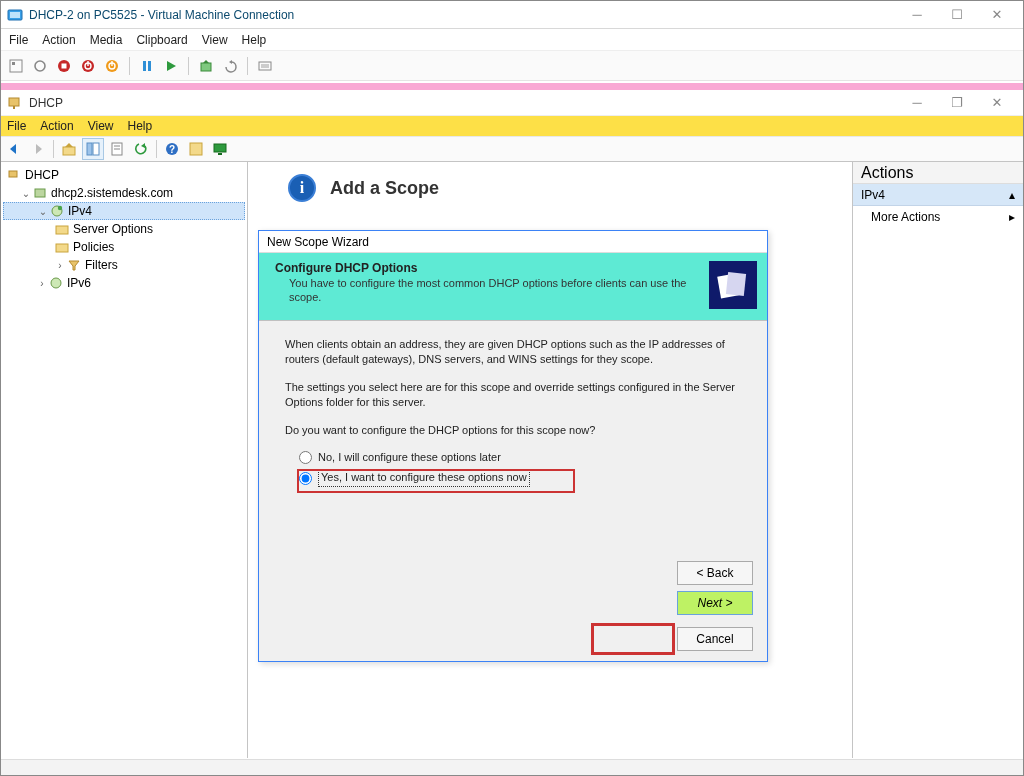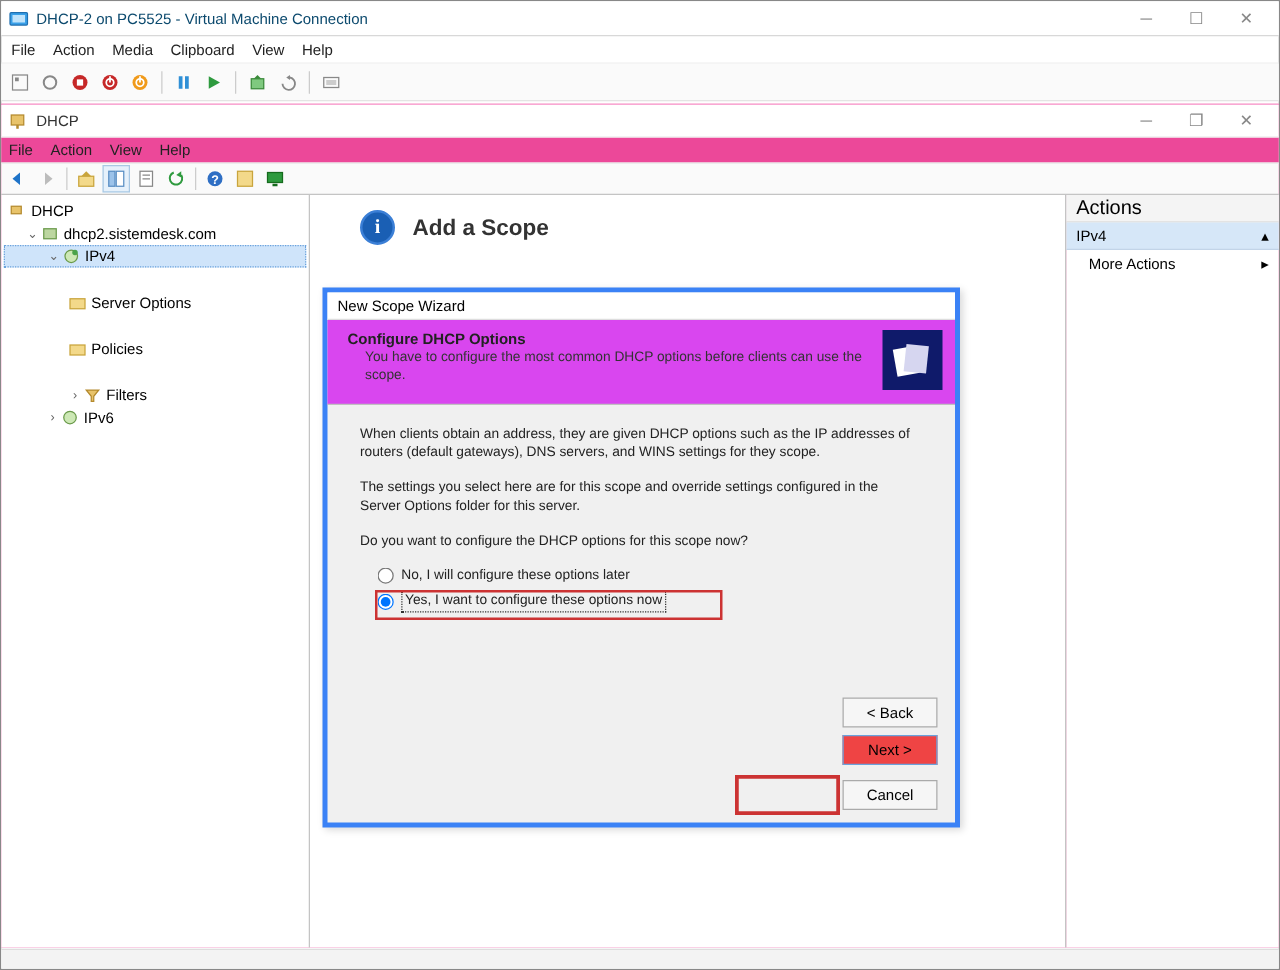--- a/index.html
+++ b/index.html
@@ -13,67 +13,67 @@
   .win-controls { display:flex; }
   .win-btn { width:40px; height:26px; display:flex; align-items:center; justify-content:center; color:#888; font-size:13px; }
 
   .vm-menu { height:22px; display:flex; align-items:center; gap:14px; padding:0 8px; font-size:12px; color:#222; border-bottom:1px solid #eee; }
 
   .vm-toolbar { height:30px; display:flex; align-items:center; gap:6px; padding:0 6px; background:#fafafa; border-bottom:1px solid #e4e4e4; }
   .tb-btn { width:18px; height:18px; display:flex; align-items:center; justify-content:center; border-radius:2px; }
   .tb-sep { width:1px; height:18px; background:#ccc; margin:0 2px; }
 
   
-  .inner-window { position:absolute; left:0; top:82px; right:0; bottom:17px; background:#ec4899; border-top:1px solid #f9a8d4; }
+  .inner-window { position:absolute; left:0; top:82px; right:0; bottom:17px; background:#fde047; border-top:7px solid #f9a8d4; }
   .inner-titlebar { height:26px; display:flex; align-items:center; padding:0 6px; background:#fff; border-bottom:1px solid #eee; }
   .inner-titlebar .inner-icon { width:16px; height:16px; margin-right:6px; }
   .inner-title { font-size:12px; color:#333; flex:1; }
   .inner-menu { height:20px; display:flex; align-items:center; gap:14px; padding:0 6px; font-size:12px; color:#222; }
   .mmc-toolbar { height:26px; display:flex; align-items:center; gap:2px; padding:0 2px; border-top:1px solid #e8e8e8; border-bottom:1px solid #c4c4c4; background:#fafafa; }
   .mmc-btn { width:22px; height:22px; display:flex; align-items:center; justify-content:center; border:1px solid transparent; }
   .mmc-btn.active { border:1px solid #a8c8e4; background:#e6f1fb; }
 
   
   .console-body { position:absolute; top:72px; left:0; right:0; bottom:0; display:flex; }
   .tree-pane { width:247px; border-right:1px solid #c4c4c4; background:#fff; overflow:auto; padding:4px 2px; font-size:12px; }
   .tree-row { display:flex; align-items:center; height:18px; padding-left:4px; gap:2px; }
   .tree-row.selected { background:#cfe4fa; border:1px dotted #6aa2dc; }
   .expander { width:10px; text-align:center; color:#666; font-size:10px; }
   .node-icon { width:14px; height:14px; display:inline-block; margin-right:2px; }
   .indent1 { padding-left:18px; }
   .indent2 { padding-left:34px; }
-  .indent3 { padding-left:52px;margin-top:19px; }
+  .indent3 { padding-left:52px; }
 
   .center-pane { flex:1; border-right:1px solid #c4c4c4; position:relative; background:#fff; }
   .add-scope-bar { position:absolute; top:12px; left:40px; right:40px; display:flex; align-items:center; gap:14px; }
   .info-circle { width:28px; height:28px; border-radius:50%; background:#1a5fb4; display:flex; align-items:center; justify-content:center; color:#fff; font-weight:bold; font-family:Georgia,serif; font-size:16px; border:2px solid #3b7fd6; }
   .add-scope-title { font-size:18px; font-weight:bold; color:#333; }
 
   .actions-pane { width:170px; background:#fff; }
   .actions-header { height:22px; background:#f4f4f4; border-bottom:1px solid #ddd; font-size:16px; font-weight:normal; display:flex; align-items:center; padding:0 8px; }
   .actions-sel { height:22px; background:#d6e7f8; border-bottom:1px solid #c2d4e8; font-size:12px; display:flex; align-items:center; justify-content:space-between; padding:0 8px; }
   .actions-item { height:22px; font-size:12px; display:flex; align-items:center; justify-content:space-between; padding:0 8px 0 18px; }
 
   
-  .wizard { position:absolute; left:257px; top:229px; width:510px; height:432px; background:#f0f0f0; border:4px solid #3b82f6; box-shadow:2px 2px 6px rgba(0,0,0,0.15); }
+  .wizard { position:absolute; left:257px; top:229px; width:510px; height:432px; background:#f0f0f0; border:1px solid #3b82f6; box-shadow:2px 2px 6px rgba(0,0,0,0.15); }
   .wiz-title { height:22px; background:#fff; border-bottom:1px solid #ddd; font-size:12px; display:flex; align-items:center; padding:0 8px; }
-  .wiz-header { height:68px; background:#d946ef; border-bottom:1px solid #c0c0c0; position:relative; padding:8px 48px 8px 16px; }
+  .wiz-header { height:68px; background:#5eead4; border-bottom:1px solid #c0c0c0; position:relative; padding:8px 48px 8px 16px; }
   .wiz-h-title { font-size:12px; font-weight:bold; color:#222; }
   .wiz-h-sub { font-size:11px; color:#333; margin-left:14px; margin-top:2px; line-height:1.25; }
   .wiz-h-icon { position:absolute; right:10px; top:8px; width:48px; height:48px; background:#0f1a6a; display:flex; align-items:center; justify-content:center; }
   .wiz-body { padding:16px 26px 4px 26px; font-size:11px; color:#222; line-height:1.4; }
   .wiz-body p { margin:0 0 12px 0; }
   .radio-row { display:flex; align-items:center; gap:6px; margin:4px 0 4px 14px; }
   .radio-row input { margin:0; }
   .radio-row.highlighted label { border:1px dotted #333; padding:0 2px; }
   .radio-box-highlight { position:absolute; left:38px; top:238px; width:278px; height:24px; border:2px solid #cc3333; pointer-events:none; }
 
   .wiz-buttons { position:absolute; bottom:10px; right:14px; display:flex; gap:6px;flex-direction:column; }
   .wiz-btn { width:76px; height:24px; font-size:12px; background:#f6f6f6; border:1px solid #aaa; display:flex; align-items:center; justify-content:center; cursor:pointer; }
-  .wiz-btn.primary { border:1px solid #6aa2dc; background:#ef4444; }
+  .wiz-btn.primary { border:1px solid #6aa2dc; background:#bef264;font-style:italic; }
   .next-highlight { position:absolute; bottom:6px; right:92px; width:84px; height:32px; border:3px solid #cc3333; pointer-events:none; }
 
   .statusbar { position:absolute; left:0; right:0; bottom:0; height:16px; background:#f3f3f3; border-top:1px solid #ddd; }
 
   
   svg { display:block; }
 </style>
 </head>
 <body>
 

